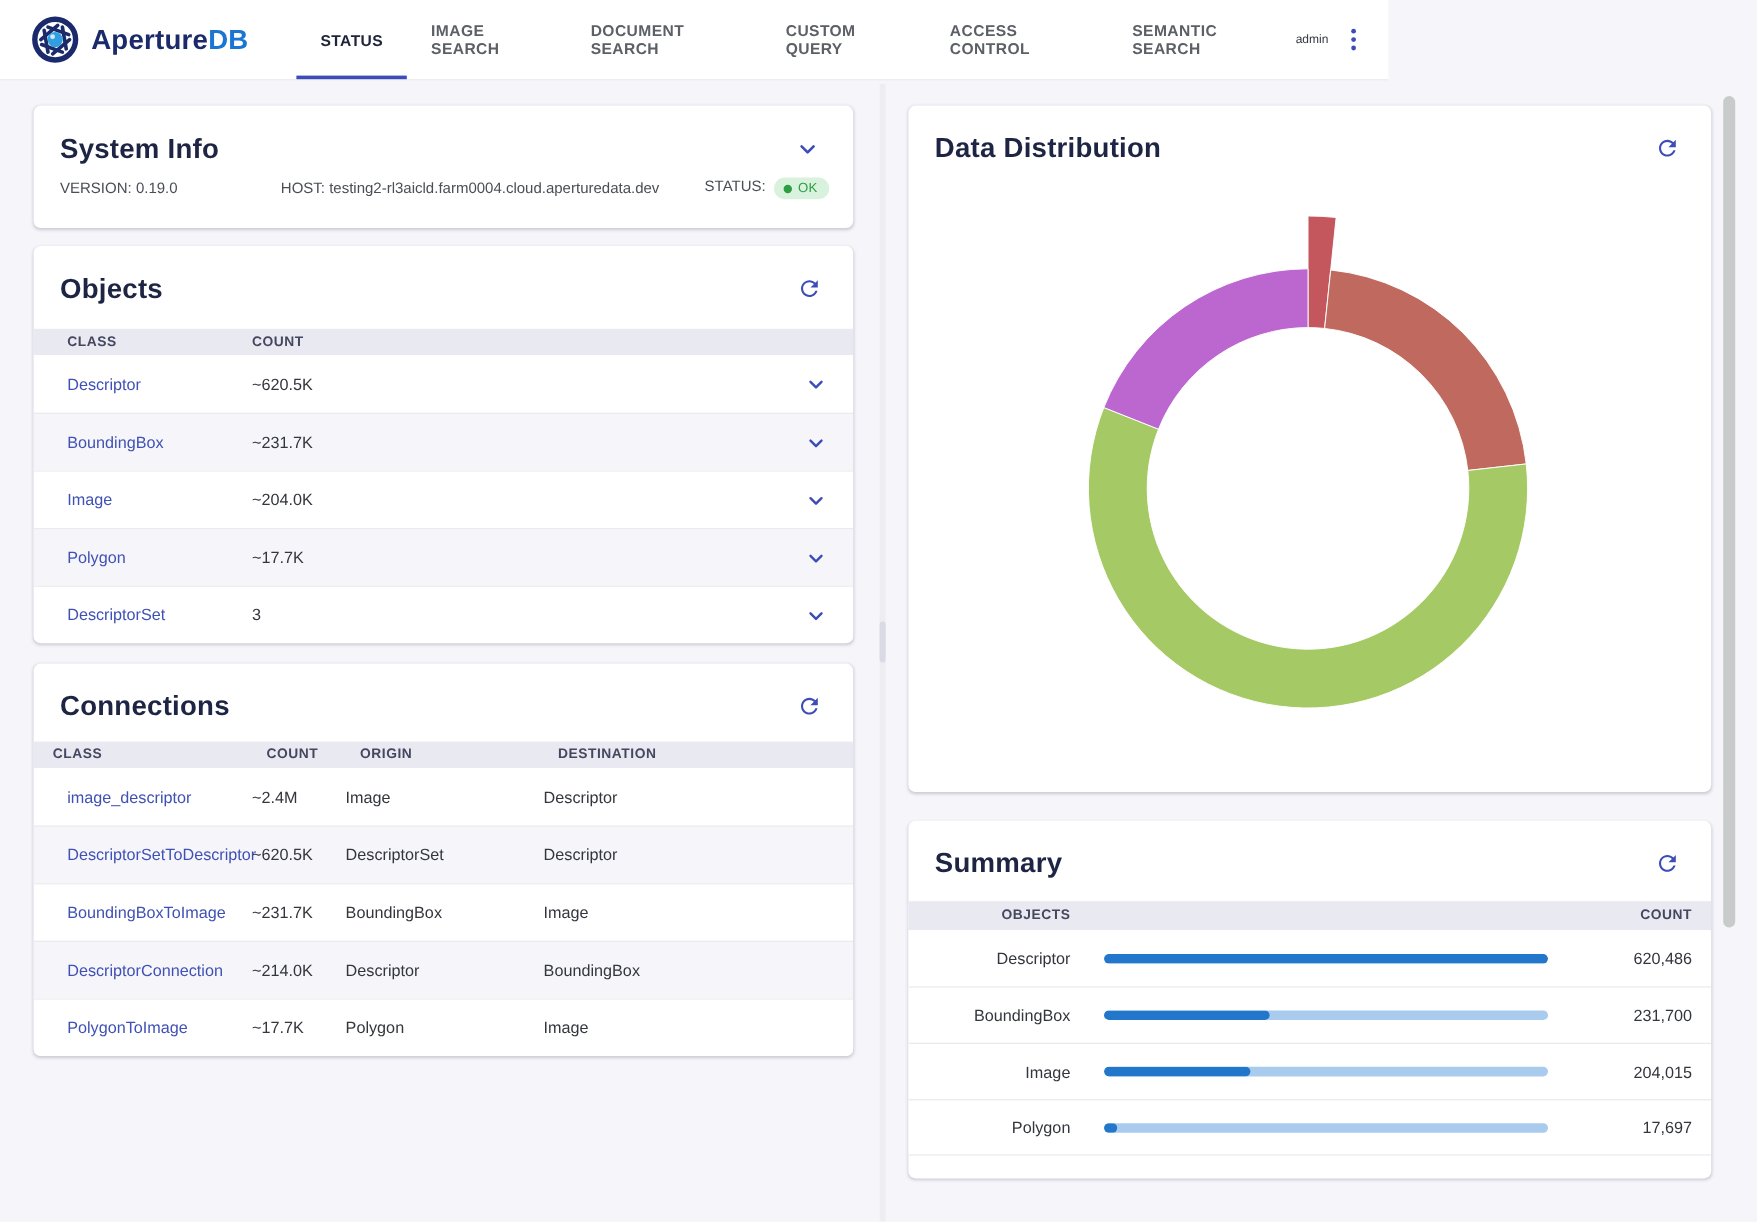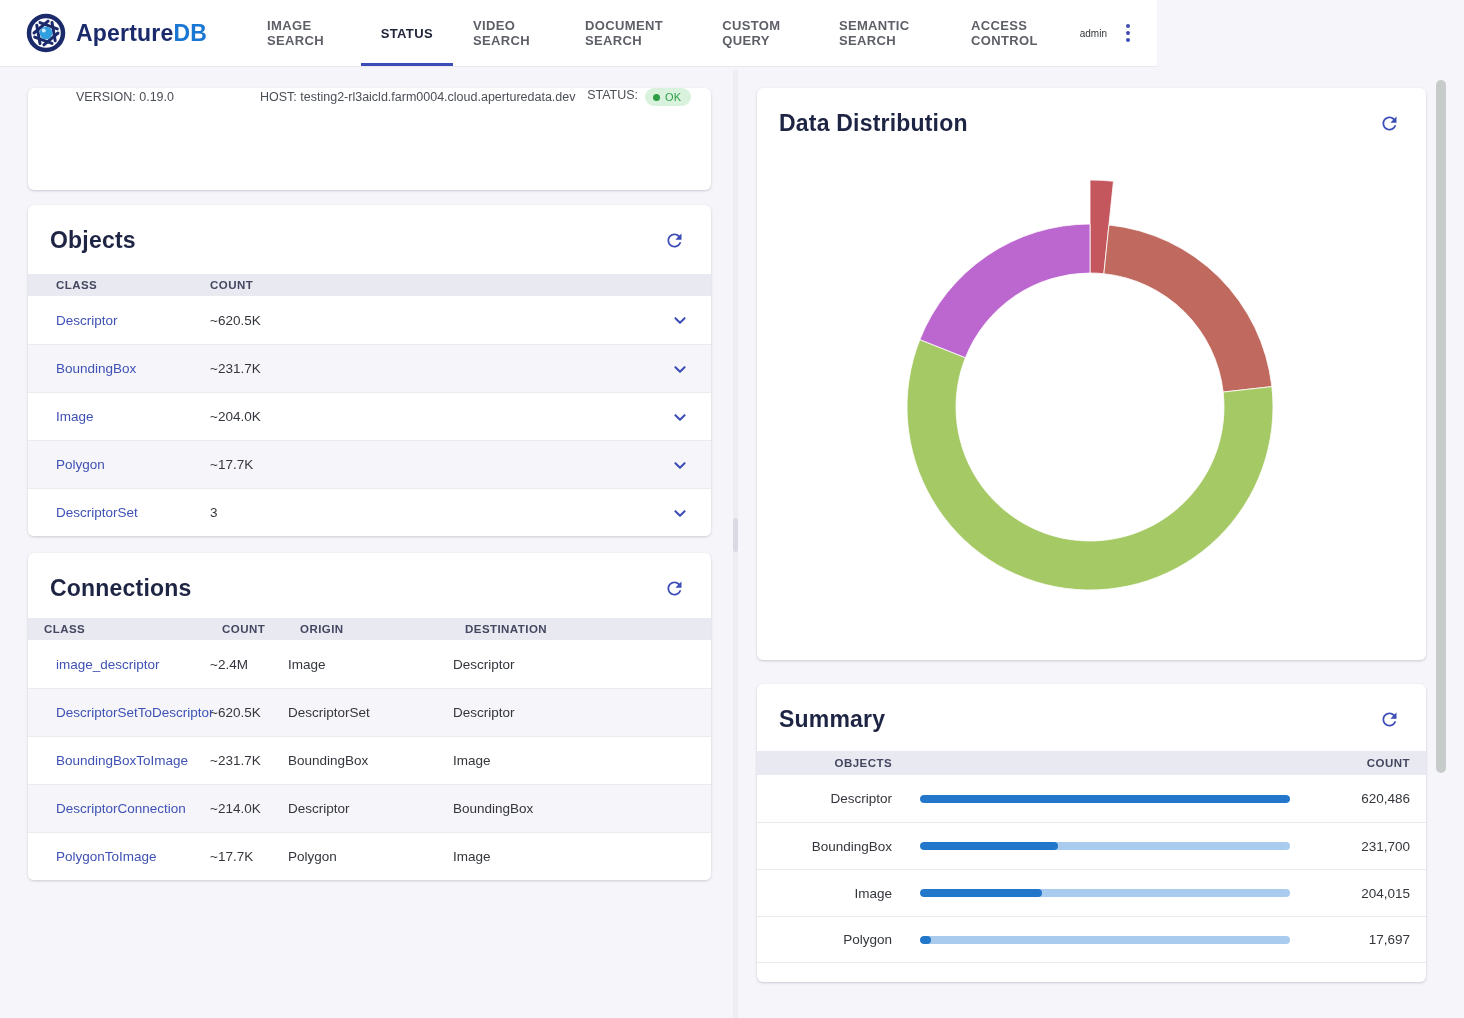--- a/index.html
+++ b/index.html
@@ -31,21 +31,21 @@
   .card { background:#fff; border-radius:6px; box-shadow:0 1px 3px rgba(60,60,90,.16), 0 1px 2px rgba(60,60,90,.08);
           overflow:hidden; position:relative; }
   .card-head { display:flex; align-items:center; justify-content:space-between; padding:22px 24px 16px 22px; }
   .card-title { font-size:23px; font-weight:700; color:#1e2443; letter-spacing:.2px; }
   .icon-btn { background:none; border:none; cursor:pointer; line-height:0; padding:2px; }
 
   
   .sysinfo { height:102px; margin-bottom:15px; }
   .sysinfo .card-head { padding-bottom:10px; }
   .sysinfo-row { display:flex; align-items:center; padding:0 20px 0 22px; font-size:12.5px; color:#4a4e55; }
-  .si-version { width:184px;margin-left:26px; }
+  .si-version { width:184px; }
   .si-host { flex:1; }
   .si-status { display:flex; align-items:flex-start; gap:7px; }
   .pill-ok { display:inline-flex; align-items:center; gap:5px; background:#d9f2de; color:#2e9e45;
              border-radius:12px; padding:3px 10px 3px 8px; font-size:11px; font-weight:400; }
   .pill-ok .dot { width:7px; height:7px; border-radius:50%; background:#2e9e45; }
 
   
   .obj-card { margin-bottom:17px; }
   .thead { display:flex; align-items:center; height:22px; background:#e9e9f2;
            font-size:11.5px; font-weight:700; color:#44475f; letter-spacing:.45px; }
@@ -108,42 +108,49 @@
         </g>
         <circle cx="20" cy="20" r="6.3" fill="#2f9fe0"></circle>
         <circle cx="17.8" cy="17.6" r="2" fill="#cfeafd"></circle>
       </svg>
       <div class="brand-name">
         <span class="b1">Aperture</span><span class="b2">DB</span>
       </div>
     </div>
 
     <nav class="tabs" id="nav-tabs">
+        <div class="tab active">STATUS</div>
         <div class="tab">IMAGE SEARCH</div>
-        <div class="tab active">STATUS</div>
-        <div class="tab">VIDEO SEARCH</div>
         <div class="tab">DOCUMENT SEARCH</div>
         <div class="tab">CUSTOM QUERY</div>
+        <div class="tab">ACCESS CONTROL</div>
         <div class="tab">SEMANTIC SEARCH</div>
-        <div class="tab">ACCESS CONTROL</div>
       </nav>
 
     <div class="top-right">
       <span class="admin-label">admin</span>
       <span class="kebab">
           <i></i>
           <i></i>
           <i></i>
         </span>
     </div>
   </header>
 
   <div class="col-left">
 
     <section class="card sysinfo">
+      <div class="card-head">
+        <h2 class="card-title">System Info</h2>
+        <button class="icon-btn">
+          <svg width="24" height="24" viewBox="0 0 24 24">
+            <path d="M7 10l5 5 5-5" fill="none" stroke="#3d4db7" stroke-width="2.2" stroke-linecap="round" stroke-linejoin="round"></path>
+          </svg>
+        </button>
+      </div>
       <div class="sysinfo-row">
         <span class="si-version">
           <span>VERSION:</span>
           <span>0.19.0</span>
         </span>
         <span class="si-host">
           <span>HOST:</span>
           <span>testing2-rl3aicld.farm0004.cloud.aperturedata.dev</span>
         </span>
         <span class="si-status">

